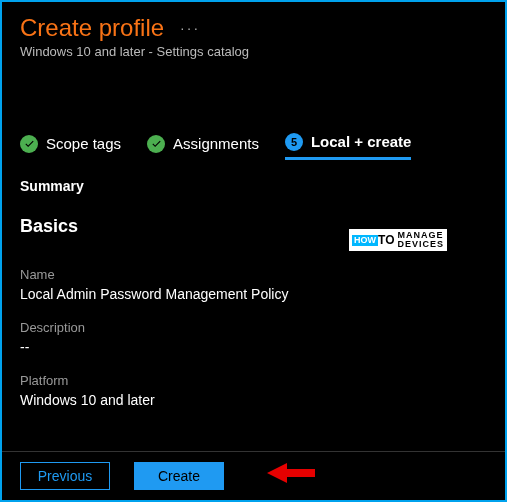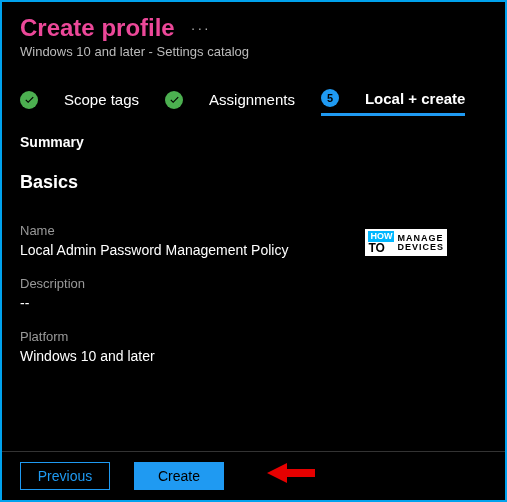--- a/index.html
+++ b/index.html
@@ -20,22 +20,22 @@
       padding: 12px 18px;
       color: #fff;
     }
     .header-row {
       display: flex;
       align-items: center;
       gap: 10px;
     }
     .page-title {
       font-size: 24px;
-      font-weight: 700;
-      color: #ec4899;
+      font-weight: 400;
+      color: #f97316;
     }
     .more-icon {
       color: #aaa;
       font-size: 14px;
       letter-spacing: 2px;
       margin-left: 6px;
     }
     .subtitle {
       font-size: 13px;
       color: #bbb;
@@ -43,26 +43,26 @@
       margin-bottom: 30px;
     }
     .tabs {
       display: flex;
       gap: 26px;
       align-items: center;
       margin-bottom: 18px;
     }
     .tab {
       display: flex;
-      align-items: center;
-      gap: 26px;
+      gap: 8px;
       font-size: 15px;
       color: #fff;
       padding-bottom: 6px;
       cursor: pointer;
+      margin-top: 44px;
     }
     .tab.active {
       border-bottom: 3px solid #1f9af2;
       font-weight: 600;
     }
     .check-icon {
       width: 18px;
       height: 18px;
       border-radius: 50%;
       background: #4caf50;
@@ -225,21 +225,21 @@
     <div class="field-value">--</div>
   </div>
 
   <div class="field">
     <div class="field-label">Platform</div>
     <div class="field-value">Windows 10 and later</div>
   </div>
 </div>
 
 <div class="watermark">
-  <div style="display:flex; flex-direction:column; align-items:flex-start;">
+  <div style="display:flex; align-items:flex-end;">
     <span class="wm-how">HOW</span>
     <span class="wm-to">TO</span>
   </div>
   <div class="wm-right">
     <span>MANAGE</span>
     <span>DEVICES</span>
   </div>
 </div>
 
 <div class="footer">

